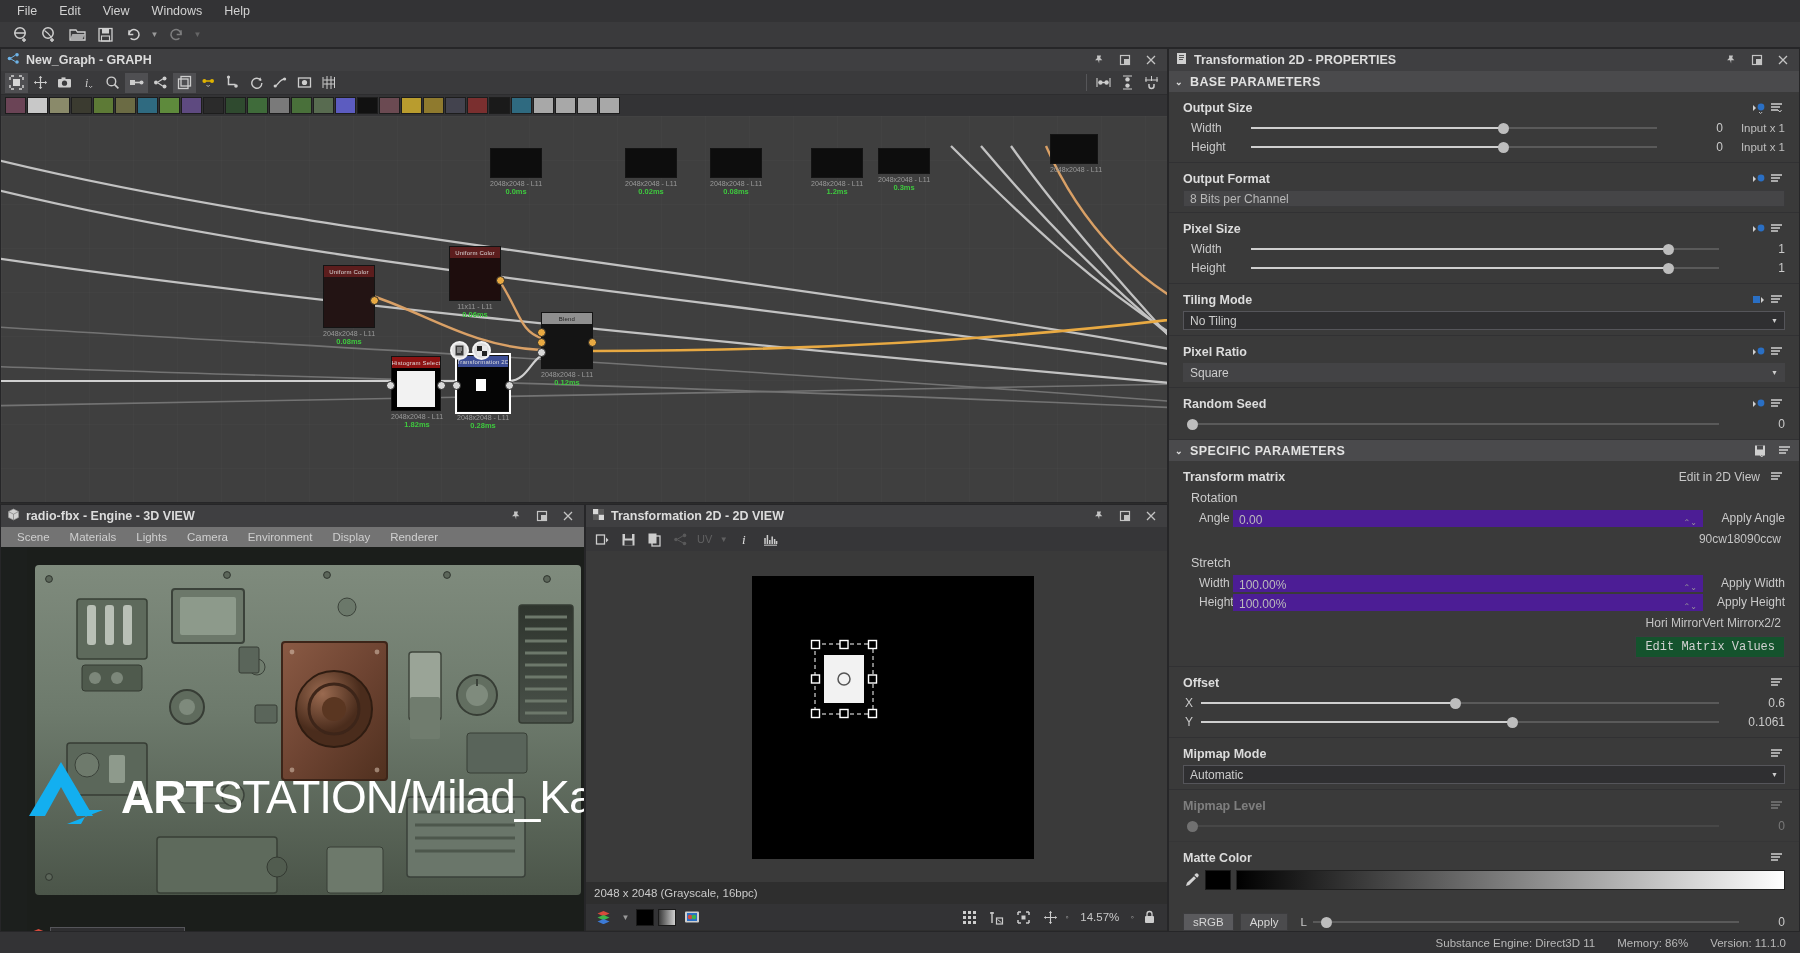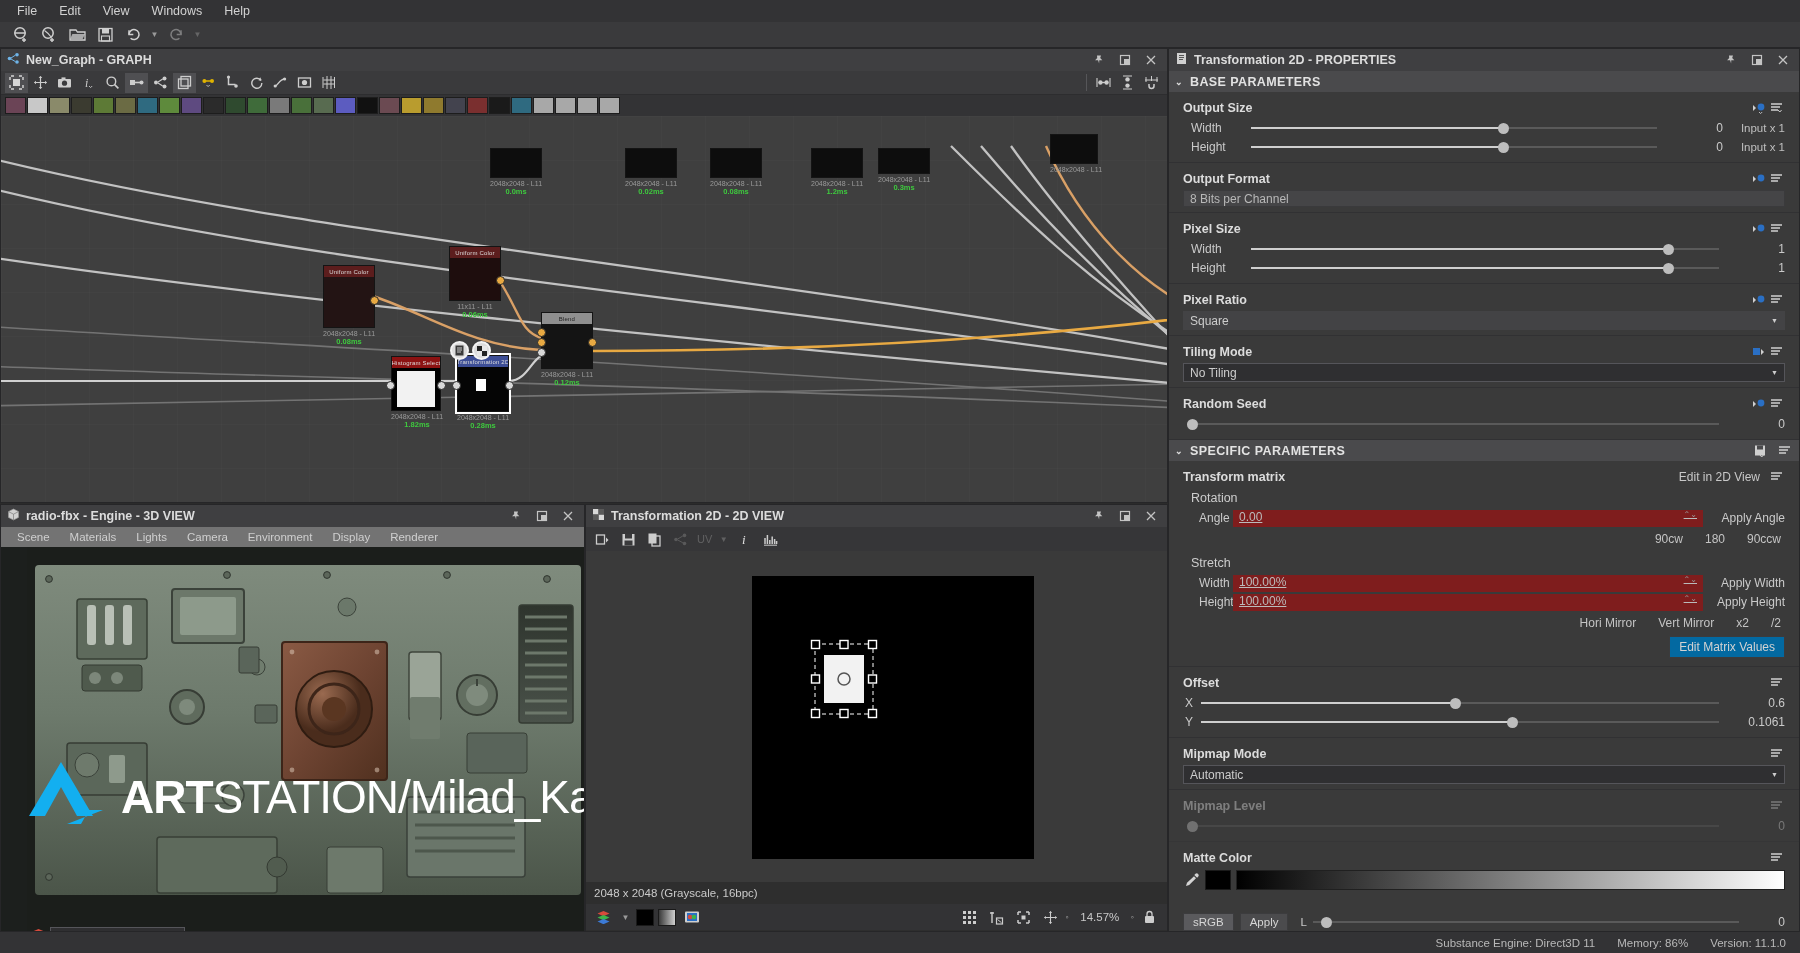--- a/index.html
+++ b/index.html
@@ -110,27 +110,27 @@
      background:#bdbdbd; margin-left:-5px; }
   .pval { width:66px; text-align:right; font-size:12px; color:#cacaca; }
   .pextra { width:62px; text-align:right; font-size:11.5px; color:#bfbfbf; }
   .field { height:17px; background:#454547; border:1px solid #3a3a3c; display:flex;
      align-items:center; padding:0 6px; font-size:12px; color:#b8b8b8; }
   .combo { height:19px; background:#2f2f31; border:1px solid #55555a; display:flex;
      align-items:center; justify-content:space-between; padding:0 6px;
      font-size:12px; color:#cdcdcd; }
   .combo.flat { background:#434345; border-color:#434345; }
   .combo .cc { font-size:7px; }
-  .spinfield { flex:1; height:17px; background:#7f1d1d; display:flex; align-items:flex-start;
-     justify-content:space-between; padding:0 6px; font-size:12px; color:#bbb;text-decoration:underline; }
+  .spinfield { flex:1; height:17px; background:#4c1d95; display:flex; align-items:flex-end;
+     justify-content:space-between; padding:0 6px; font-size:12px; color:#bbb; }
   .applybtn { width:82px; text-align:right; font-size:12px; color:#cacaca; }
-  .btnrow { display:flex; justify-content:flex-end; gap:22px; font-size:12px;
+  .btnrow { display:flex; justify-content:flex-end; gap:0; font-size:12px;
      color:#c4c4c4; padding:4px 4px 2px 0; }
-  .pushbtn { background:#0369a1; border:1px solid #3b3b3d; padding:3px 9px; font-size:12px;
-     color:#d2d2d2; }
+  .pushbtn { background:#14532d; border:1px solid #3b3b3d; padding:3px 9px; font-size:12px;
+     color:#d2d2d2;font-family:Liberation Mono, monospace; }
   .icbtn { width:17px; height:16px; display:flex; align-items:center; justify-content:center; }
   .dis { opacity:.42; }
 
   .mattewrap { display:flex; align-items:center; gap:5px; margin-top:4px; }
   .swatch { width:26px; height:20px; background:#000; border:1px solid #1a1a1a; }
   .gradbar { flex:1; height:20px; background:linear-gradient(to right,#000,#fff);
      border:1px solid #202020; }
   .togglebtn { background:#4b4b4d; border:1px solid #3c3c3e; padding:2px 9px;
      font-size:11.5px; color:#d6d6d6; }
   .togglebtn.on { background:#5a5a5d; }
@@ -1036,58 +1036,58 @@
           <span class="strack"></span>
             <span class="sfill" style="width:89%"></span>
             <span class="sknob" style="left:89%"></span>
         </span>
         <span class="pval">1</span>
       </div>
     </div>
 
     <div class="grp">
       <div class="grptitle">
+        <span>Tiling Mode</span>
+        <span class="spacer"></span>
+        <span class="icbtn">
+          <svg width="15" height="14" viewBox="0 0 15 14">
+              <rect x="1" y="3" width="7" height="7" fill="#2a6fc4"></rect>
+              <path d="M9 4v6l3-3z" fill="#cfcfcf"></path>
+            </svg>
+        </span>
+        <span class="icbtn">
+          <svg width="15" height="14" viewBox="0 0 15 14">
+              <path d="M2 3h11M2 6h9M2 9h7" stroke="#cfcfcf" stroke-width="1.3"></path>
+            </svg>
+        </span>
+      </div>
+      <div class="combo">
+        <span>No Tiling</span>
+        <span class="cc">▼</span>
+      </div>
+    </div>
+
+    <div class="grp">
+      <div class="grptitle">
         <span>Pixel Ratio</span>
         <span class="spacer"></span>
         <span class="icbtn">
           <svg width="15" height="14" viewBox="0 0 15 14">
               <path d="M1 4v6l3-3z" fill="#cfcfcf"></path>
               <circle cx="9" cy="6" r="3.4" fill="#2a6fc4"></circle>
             </svg>
         </span>
         <span class="icbtn">
           <svg width="15" height="14" viewBox="0 0 15 14">
               <path d="M2 3h11M2 6h9M2 9h7" stroke="#cfcfcf" stroke-width="1.3"></path>
             </svg>
         </span>
       </div>
       <div class="combo flat">
         <span>Square</span>
-        <span class="cc">▼</span>
-      </div>
-    </div>
-
-    <div class="grp">
-      <div class="grptitle">
-        <span>Tiling Mode</span>
-        <span class="spacer"></span>
-        <span class="icbtn">
-          <svg width="15" height="14" viewBox="0 0 15 14">
-              <rect x="1" y="3" width="7" height="7" fill="#2a6fc4"></rect>
-              <path d="M9 4v6l3-3z" fill="#cfcfcf"></path>
-            </svg>
-        </span>
-        <span class="icbtn">
-          <svg width="15" height="14" viewBox="0 0 15 14">
-              <path d="M2 3h11M2 6h9M2 9h7" stroke="#cfcfcf" stroke-width="1.3"></path>
-            </svg>
-        </span>
-      </div>
-      <div class="combo">
-        <span>No Tiling</span>
         <span class="cc">▼</span>
       </div>
     </div>
 
     <div class="grp">
       <div class="grptitle">
         <span>Random Seed</span>
         <span class="spacer"></span>
         <span class="icbtn">
           <svg width="15" height="14" viewBox="0 0 15 14">

